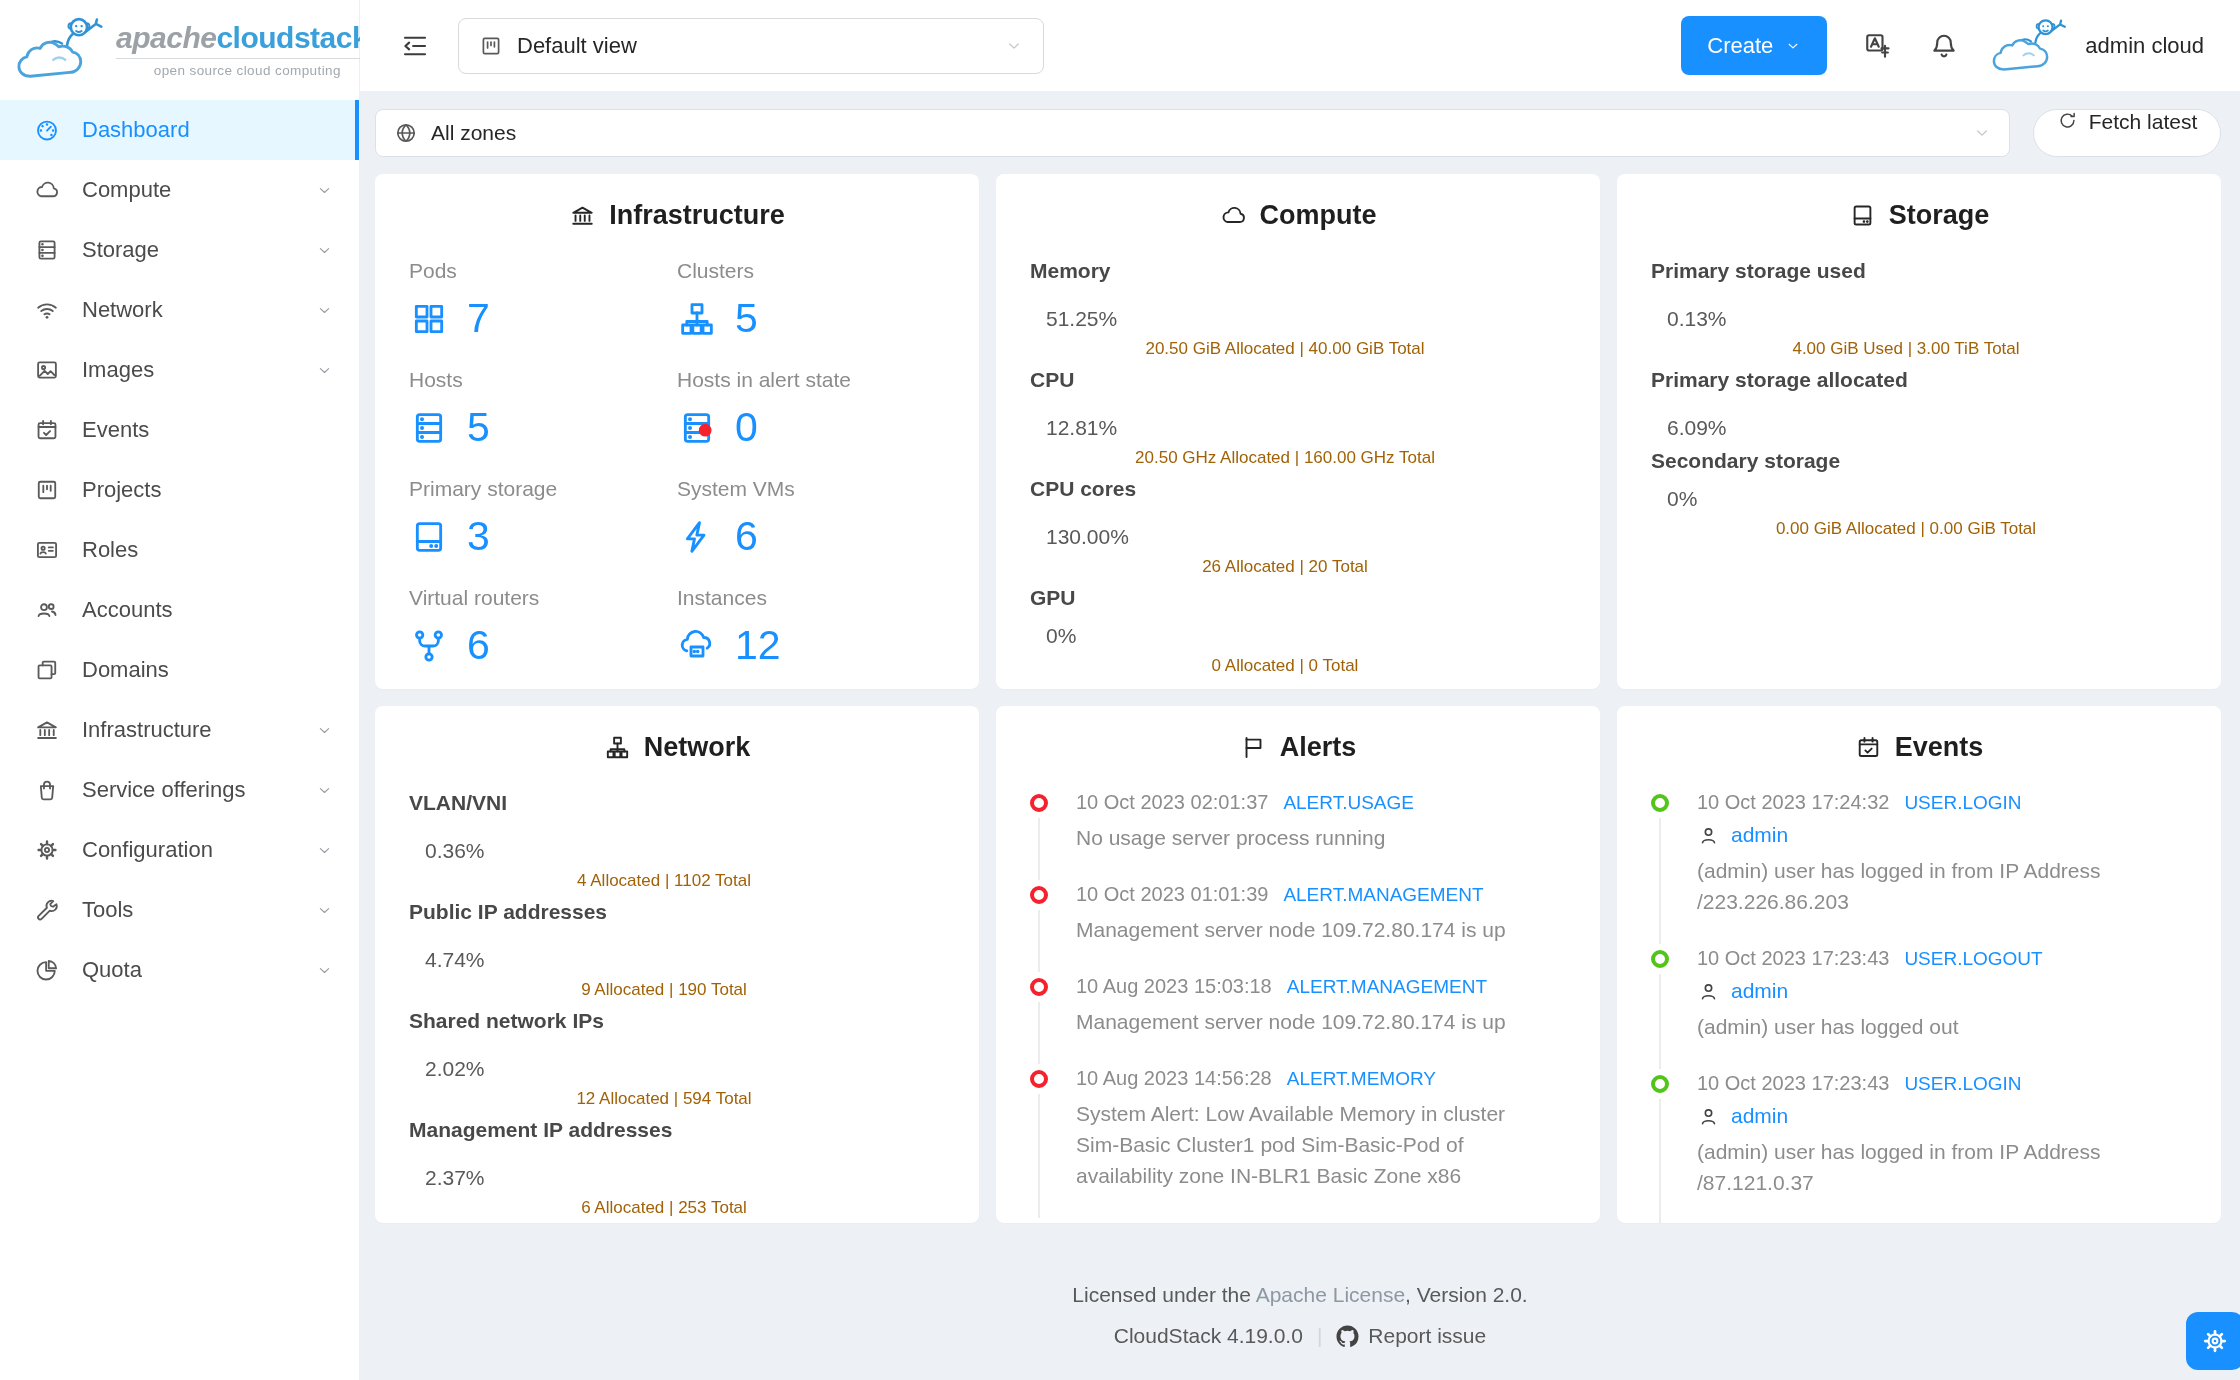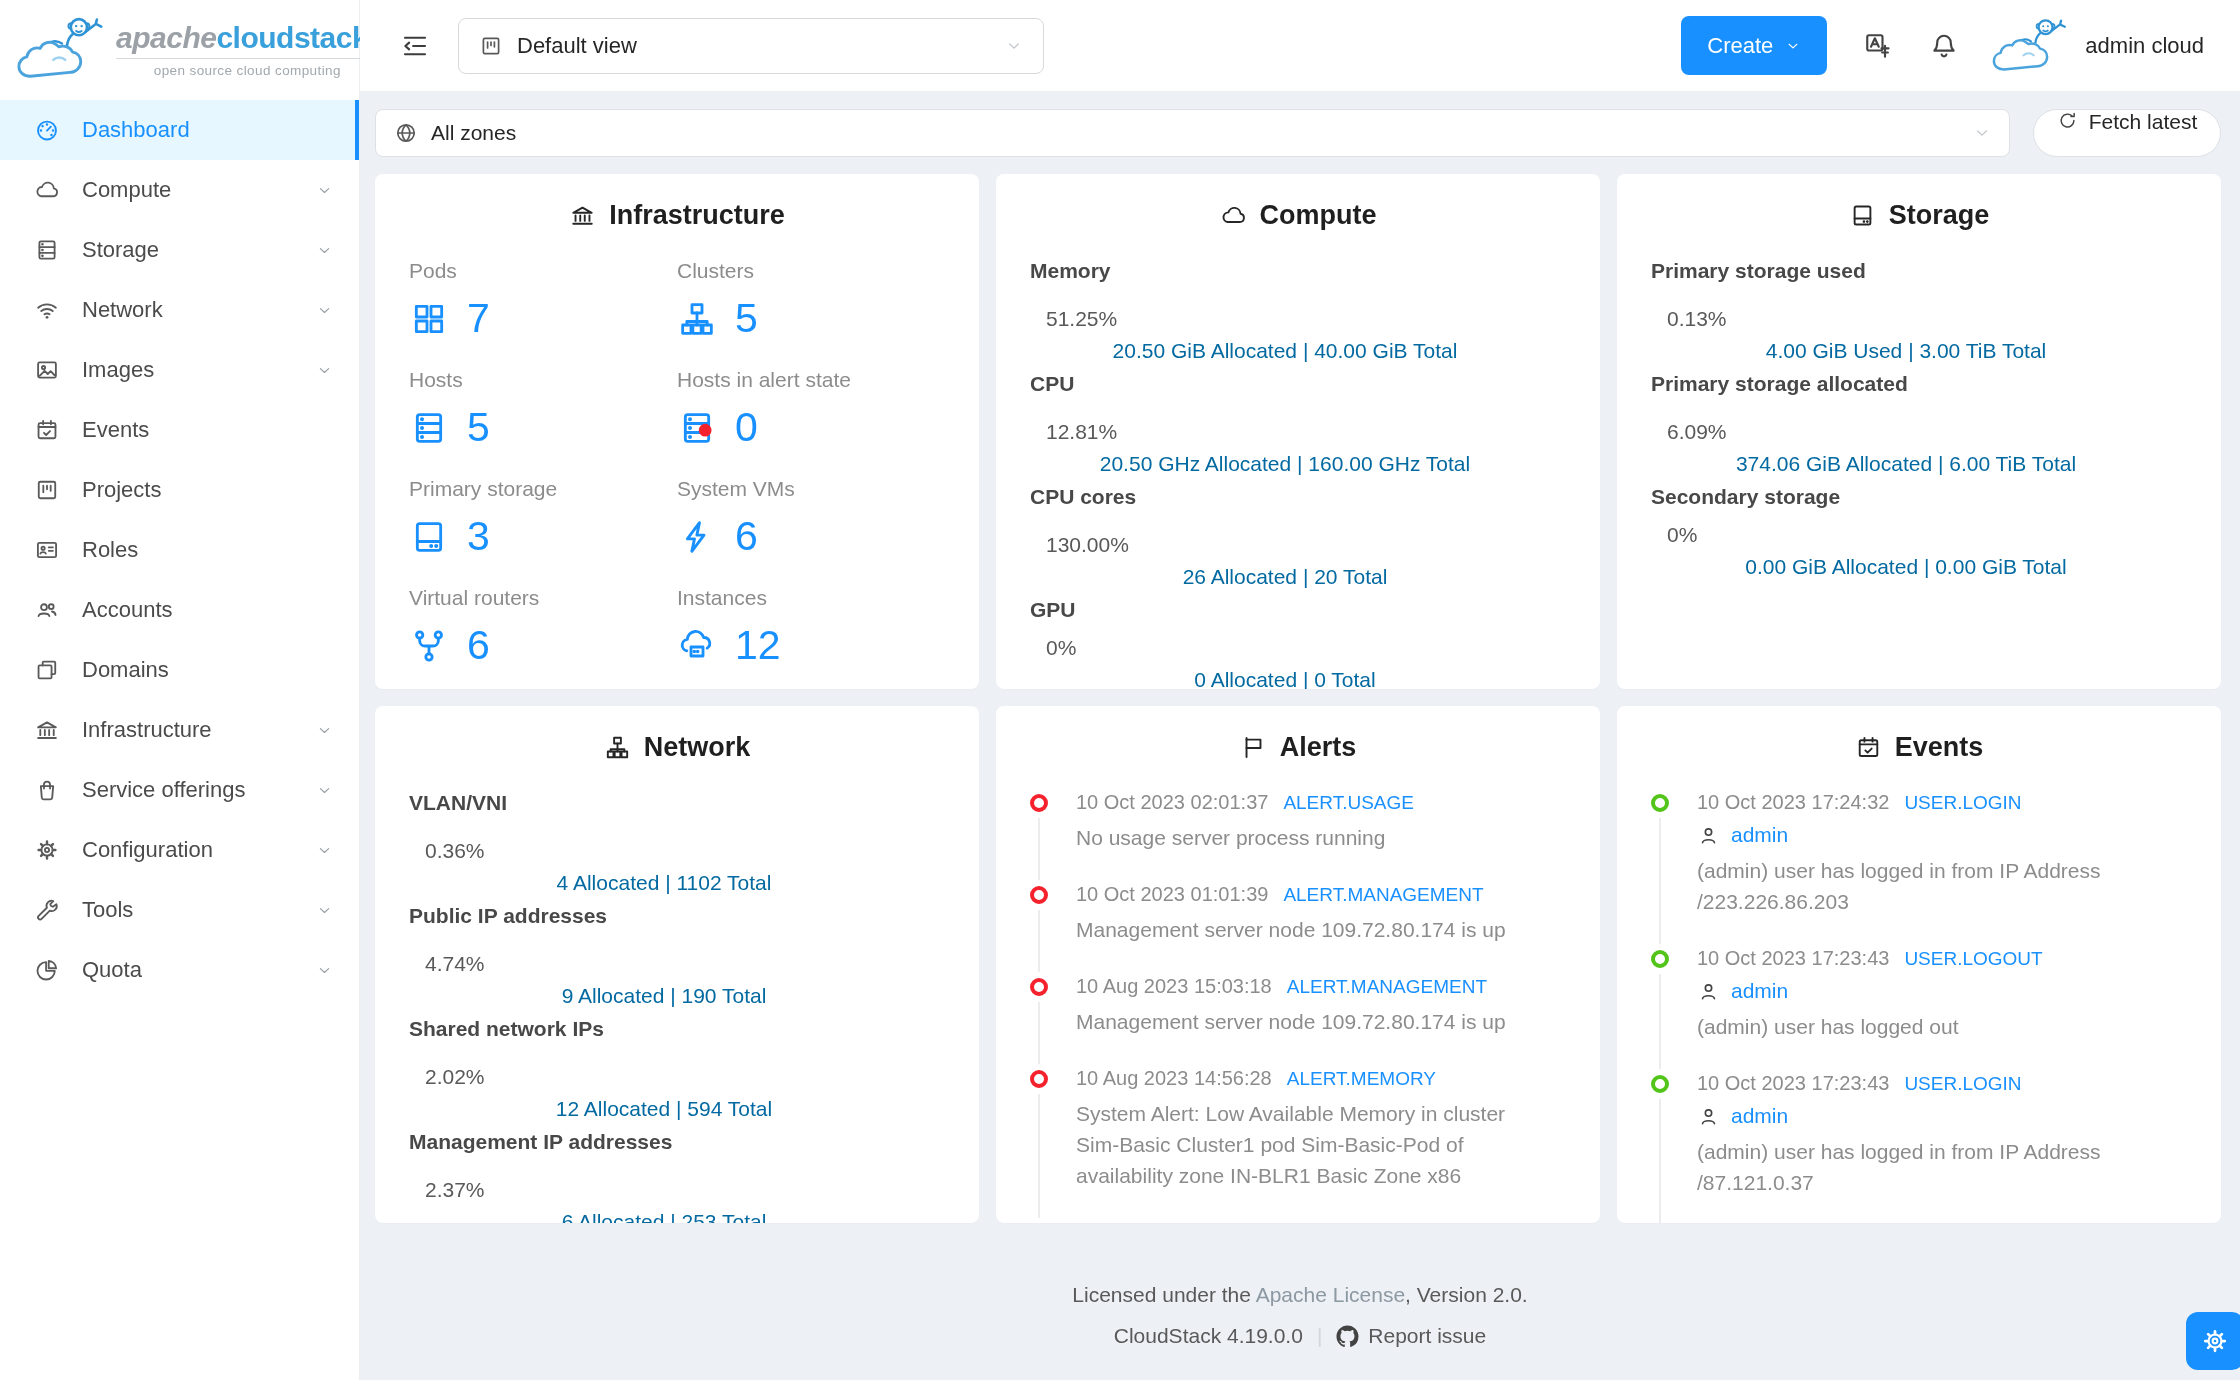--- a/index.html
+++ b/index.html
@@ -66,21 +66,21 @@
   .stat-value { display:flex; align-items:center; gap:18px; margin-top:12px; font-size:41px; color:#1890ff; }
   .stat-value .icon { width:40px; height:40px; }
 
   
   .meter { margin-bottom:9px; }
   .meter-label { font-size:21px; font-weight:bold; color:#484848; }
   .meter-row { display:flex; align-items:flex-start; margin-top:14px;flex-direction:column; }
   .meter-track { flex:1; height:10px; background:#f1f2f4; border-radius:6px; overflow:hidden; }
   .meter-fill { height:10px; border-radius:6px; }
   .meter-pct { width:96px; margin-left:16px; font-size:21px; color:#595959; }
-  .meter-caption { text-align:center; padding-right:26px; margin-top:8px; font-size:21px; color:#0369a1; }
+  .meter-caption { text-align:center; padding-right:26px; margin-top:8px; font-size:17px; color:#a16207; }
 
   
   .tl { margin-top:2px; }
   .tl-item { position:relative; padding-left:46px; margin-bottom:30px; }
   .tl-item::before { content:''; position:absolute; left:8px; top:27px; bottom:-27px; width:2px; background:#ececec; }
   .tl-dot { position:absolute; left:0; top:3px; width:18px; height:18px; border-radius:50%; background:#fff; border:4px solid #f5222d; }
   .events-card .tl-dot { border-color:#52c41a; }
   .tl-head { font-size:20px; color:#8c8c8c; }
   .tl-tag { font-size:19px; color:#1890ff; margin-left:15px; cursor:pointer; }
   .tl-user { display:flex; align-items:center; gap:11px; margin-top:9px; font-size:21px; }
@@ -643,21 +643,20 @@
             </div>
 
             <div class="meter">
               <div class="meter-label">Primary storage allocated</div>
               <div class="meter-row">
                 <div class="meter-track">
                   <div class="meter-fill" style="width: 6.09%; background: linear-gradient(90deg, rgb(115, 209, 61) 50%, rgb(82, 196, 26) 50%);"></div>
                 </div>
                 <div class="meter-pct">6.09%</div>
               </div>
-              <div class="meter-caption">374.06 GiB Allocated | 6.00 TiB Total</div>
             </div>
 
             <div class="meter">
               <div class="meter-label">Secondary storage</div>
               <div class="meter-row">
                 <div class="meter-track"></div>
                 <div class="meter-pct">0%</div>
               </div>
               <div class="meter-caption">0.00 GiB Allocated | 0.00 GiB Total</div>
             </div>

